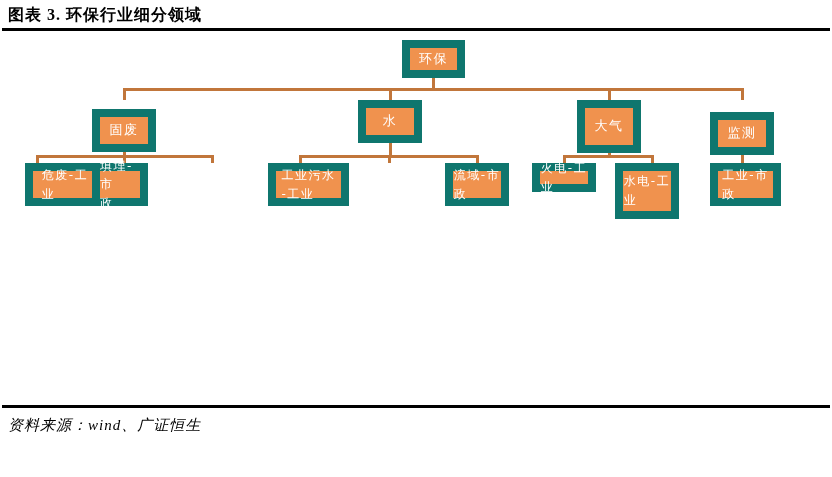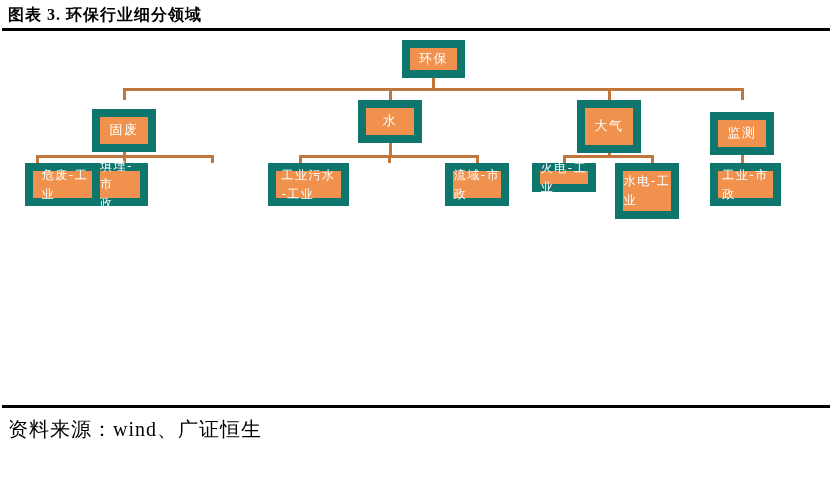--- a/index.html
+++ b/index.html
@@ -15,21 +15,21 @@
     font-family:"Liberation Serif","DejaVu Serif",serif;
     font-weight:bold;font-size:16px;color:#000;
     letter-spacing:1px;white-space:nowrap;
   }
   .rule{position:absolute;left:2px;right:2px;background:#000;}
   .rule-top{top:28px;height:3px;}
   .rule-bottom{top:405px;height:3px;}
   .source-line{
     position:absolute;left:8px;top:416px;
     font-family:"Liberation Serif","DejaVu Serif",serif;
-    font-size:20px;color:#000;letter-spacing:1px;white-space:nowrap;
+    font-size:15px;color:#000;letter-spacing:1px;white-space:nowrap;font-style:italic;
   }
   #connectors{position:absolute;left:0;top:0;}
   .node{
     position:absolute;
     background:#F0924E;
     border:8px solid #0f766e;
     border-radius:0;
     color:#ffffff;
     display:flex;align-items:center;justify-content:center;
     text-align:left;

